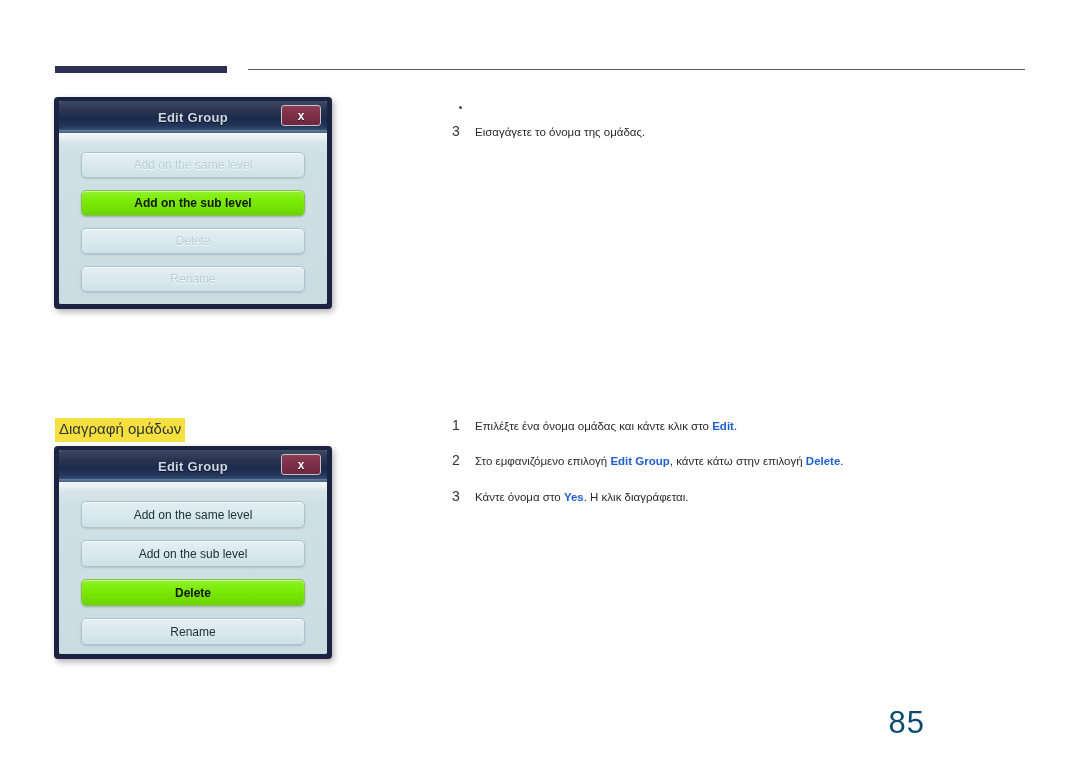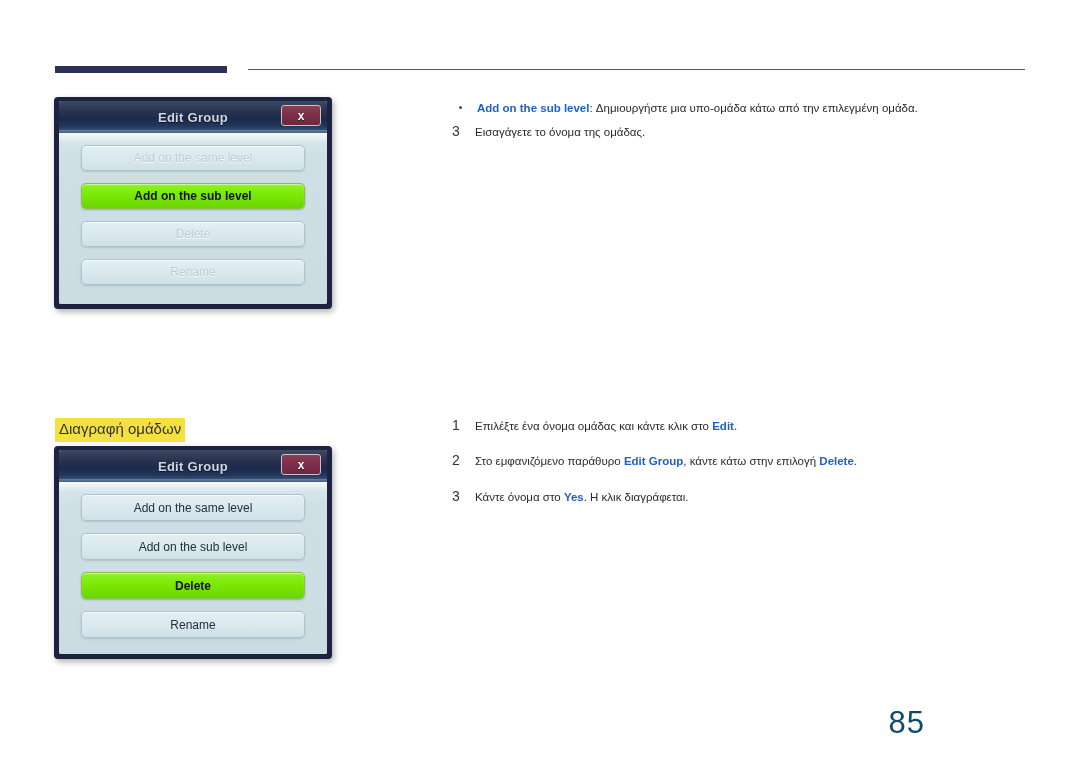--- a/index.html
+++ b/index.html
@@ -99,20 +99,21 @@
     border-radius: 5px;
     display: flex;
     align-items: center;
     justify-content: center;
     font-size: 12px;
     margin-bottom: 12px;
     background: linear-gradient(to bottom, #e3eef2 0%, #dbeaee 45%, #cfe1e7 100%);
     border: 1px solid #a9c4cf;
     box-shadow: 0 1px 1px rgba(255,255,255,.8) inset, 0 1px 2px rgba(60,90,100,.20);
     color: #22313a;
+    margin-top: 7px;
   }
   .opt-btn:last-child { margin-bottom: 0; }
   .opt-btn.dim {
     color: #b9ced6;
     text-shadow: 0 1px 0 rgba(255,255,255,.85);
   }
   .opt-btn.sel {
     background: linear-gradient(to bottom, #8ff12a 0%, #7ceb05 40%, #6cd402 100%);
     border: 1px solid #89c24b;
     color: #101510;
@@ -206,21 +207,20 @@
         <div class="opt-btn dim">Add on the same level</div>
         <div class="opt-btn sel">Add on the sub level</div>
         <div class="opt-btn dim">Delete</div>
         <div class="opt-btn dim">Rename</div>
       </div>
     </div>
   </div>
 
   <div class="bullet-row">
     <span class="bullet-dot"></span>
-    <span class="bullet-text"><span class="blue">Add on the sub level</span><span>:</span><span> Δημιουργήστε μια υπο-ομάδα κάτω από την επιλεγμένη ομάδα.</span></span>
   </div>
 
   <div class="step" id="step-top-3">
     <span class="step-num">3</span>
     <span class="step-text">Εισαγάγετε το όνομα της ομάδας.</span>
   </div>
 
   <div class="section-heading">Διαγραφή ομάδων</div>
 
   <div class="dialog" id="dialog-two">
@@ -238,21 +238,21 @@
     </div>
   </div>
 
   <div class="step" id="step-d-1">
     <span class="step-num">1</span>
     <span class="step-text"><span>Επιλέξτε ένα όνομα ομάδας και κάντε κλικ στο </span><span class="blue">Edit</span><span>.</span></span>
   </div>
 
   <div class="step" id="step-d-2">
     <span class="step-num">2</span>
-    <span class="step-text"><span>Στο εμφανιζόμενο παράθυρο </span><span class="blue">Edit Group</span><span>, κάντε κάτω στην επιλογή </span><span class="blue">Delete</span><span>.</span></span>
+    <span class="step-text"><span>Στο εμφανιζόμενο επιλογή </span><span class="blue">Edit Group</span><span>, κάντε κάτω στην επιλογή </span><span class="blue">Delete</span><span>.</span></span>
   </div>
 
   <div class="step" id="step-d-3">
     <span class="step-num">3</span>
     <span class="step-text"><span>Κάντε όνομα στο </span><span class="blue">Yes</span><span>. Η κλικ διαγράφεται.</span></span>
   </div>
 
   <div class="page-number">85</div>
 
 </div>

